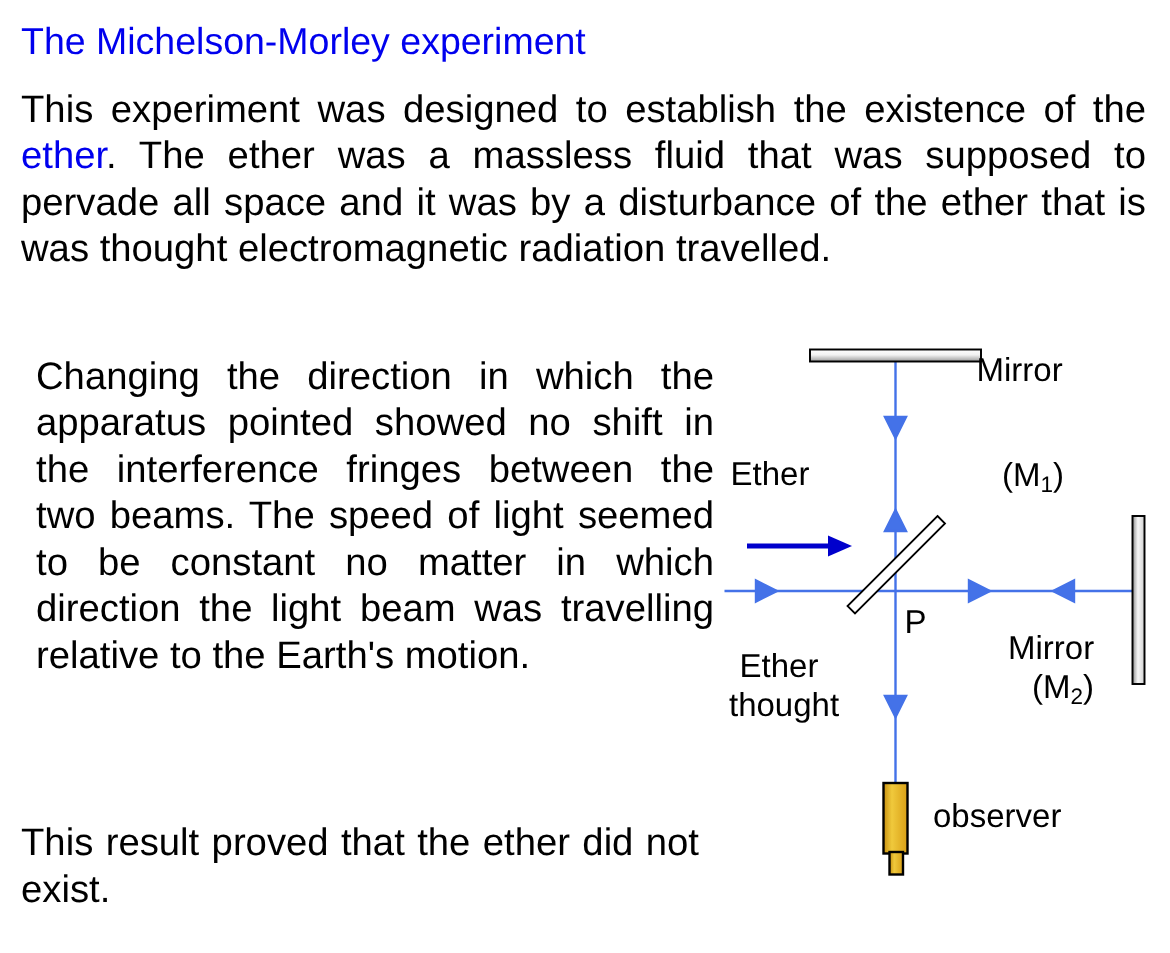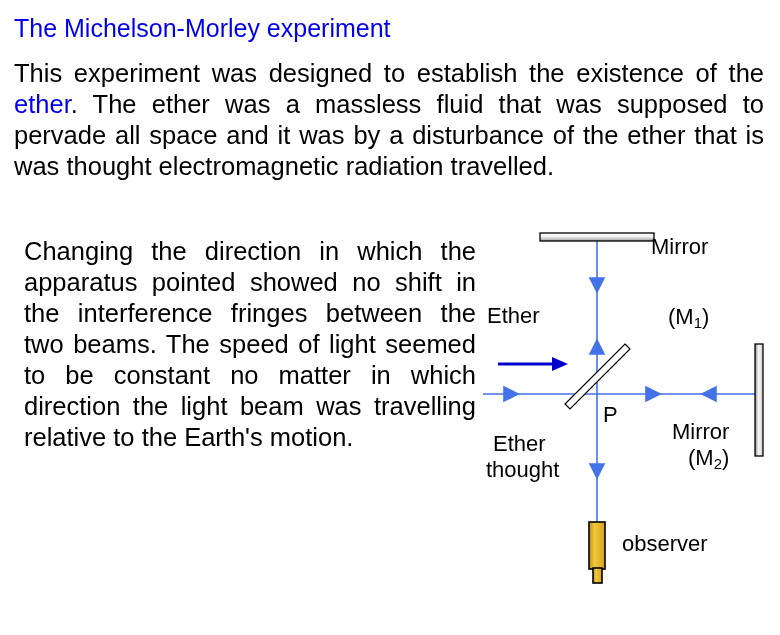--- a/index.html
+++ b/index.html
@@ -93,20 +93,21 @@
 <body>
 
 <div id="slide">
 
   <div class="title">The Michelson-Morley experiment</div>
 
   <div class="para p1"><span>This experiment was designed to establish the existence of the </span><span class="hl">ether</span><span>. The ether was a massless fluid that was supposed to pervade all space and it was by a disturbance of the ether that is was thought electromagnetic radiation travelled.</span></div>
 
   <div class="para p2">Changing the direction in which the apparatus pointed showed no shift in the interference fringes between the two beams. The speed of light seemed to be constant no matter in which direction the light beam was travelling relative to the Earth's motion.</div>
 
+  <div class="para p3">This result proved that the ether did not exist.</div>
 
   <div id="diagram">
 
     <svg width="310" height="370" viewBox="0 0 310 370" xmlns="http://www.w3.org/2000/svg">
       <defs>
         <linearGradient id="mirrorH" x1="0" y1="0" x2="0" y2="1">
           <stop offset="0%" stop-color="#ffffff"></stop>
           <stop offset="45%" stop-color="#f2f2f2"></stop>
           <stop offset="100%" stop-color="#9a9a9a"></stop>
         </linearGradient>

